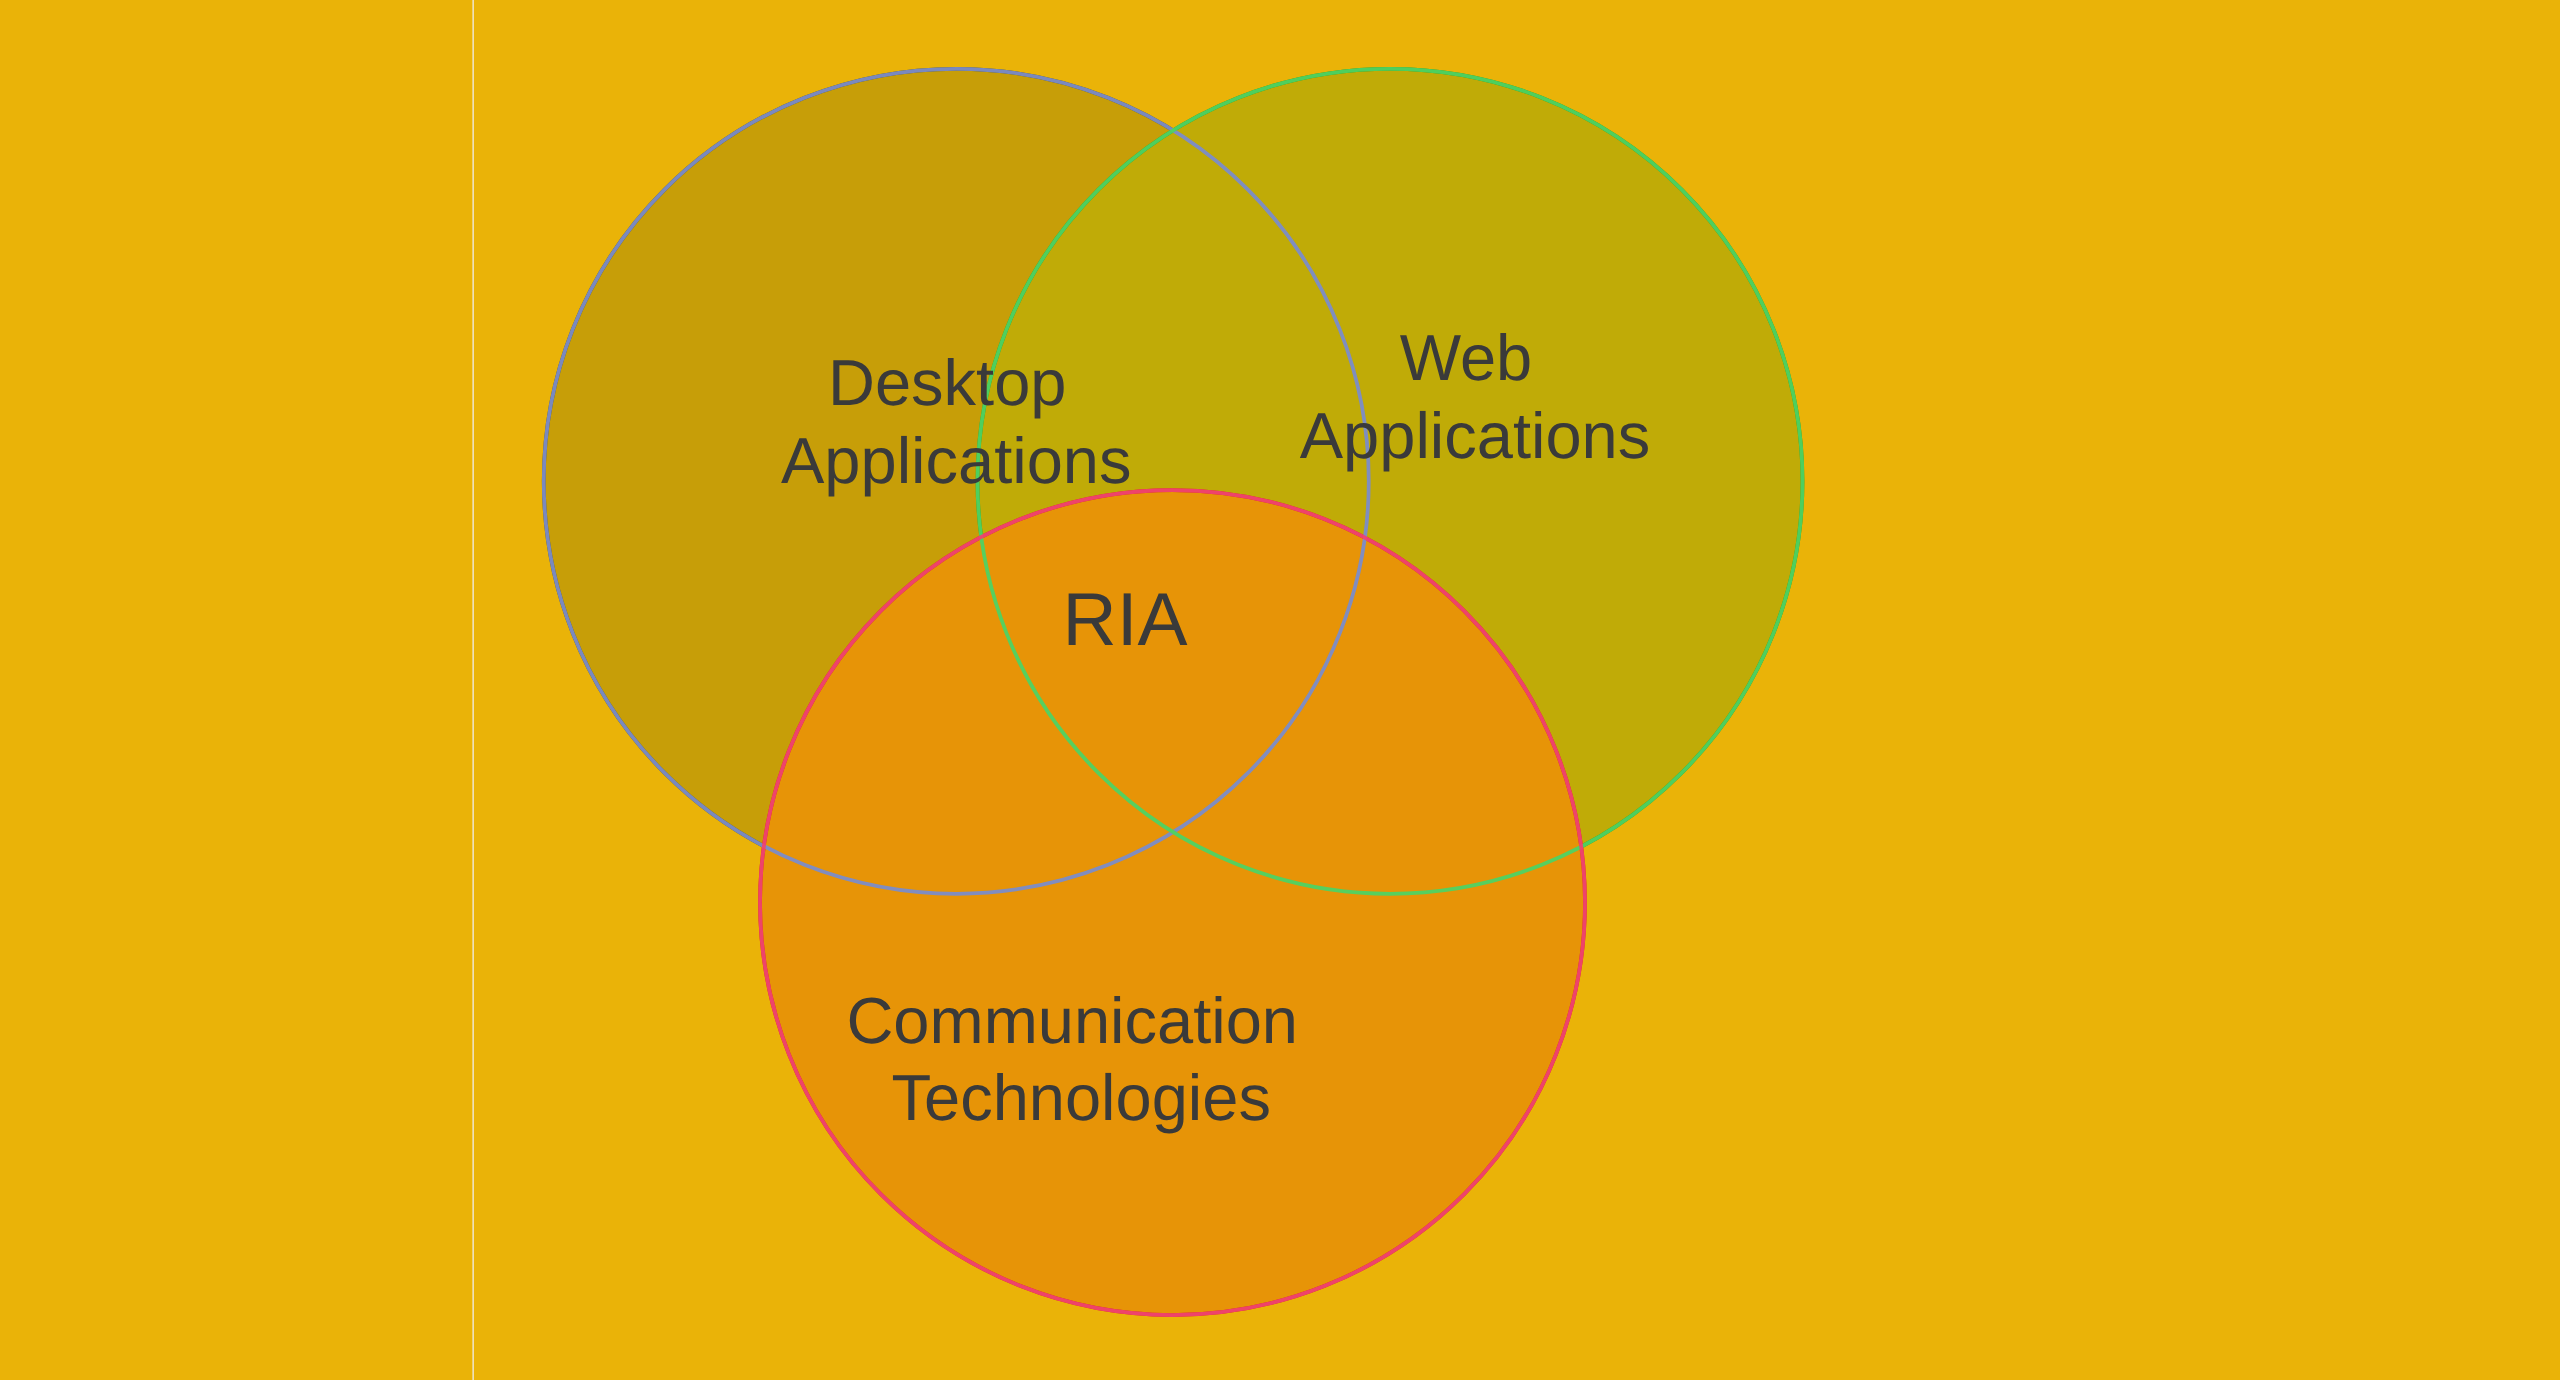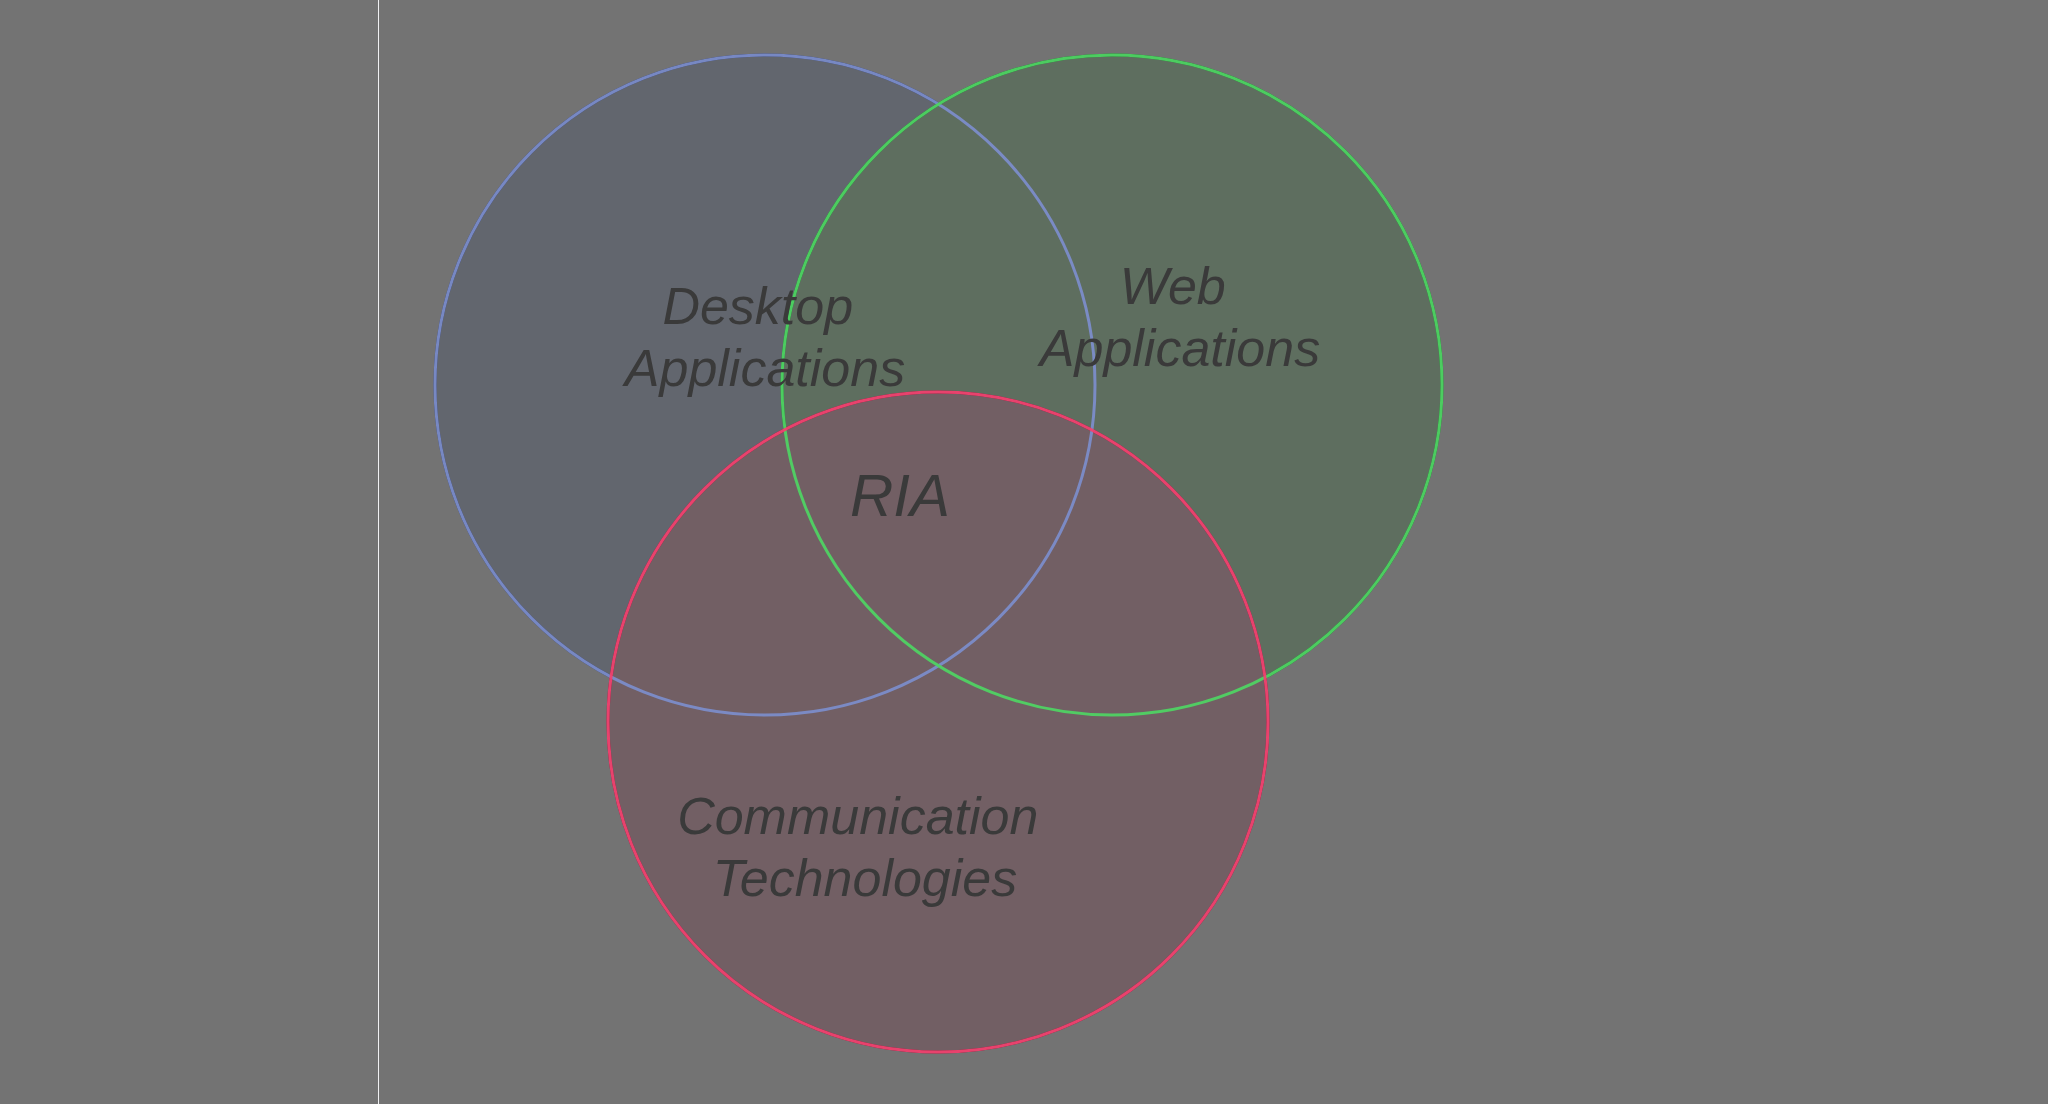--- a/index.html
+++ b/index.html
@@ -11,22 +11,21 @@
   body {
     width: 2048px;
     height: 1104px;
     font-family: "Liberation Sans", sans-serif;
     overflow: hidden;
   }
   #canvas {
     position: relative;
     width: 2048px;
     height: 1104px;
-    background: #737373;
-    font-style: italic;
+    background: #eab308;
   }
   #left-divider {
     position: absolute;
     left: 378px;
     top: 0;
     width: 1px;
     height: 1104px;
     background: #f0f0f2;
   }
   #venn-figure {

